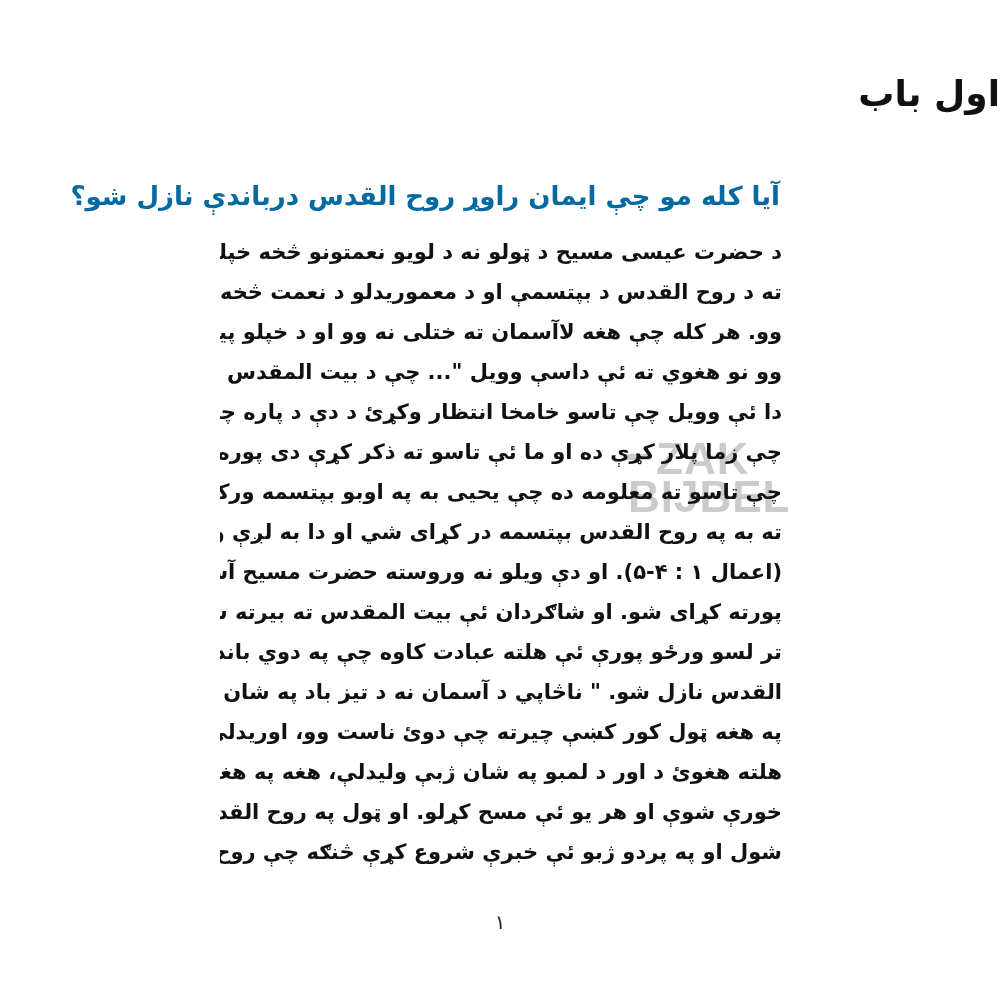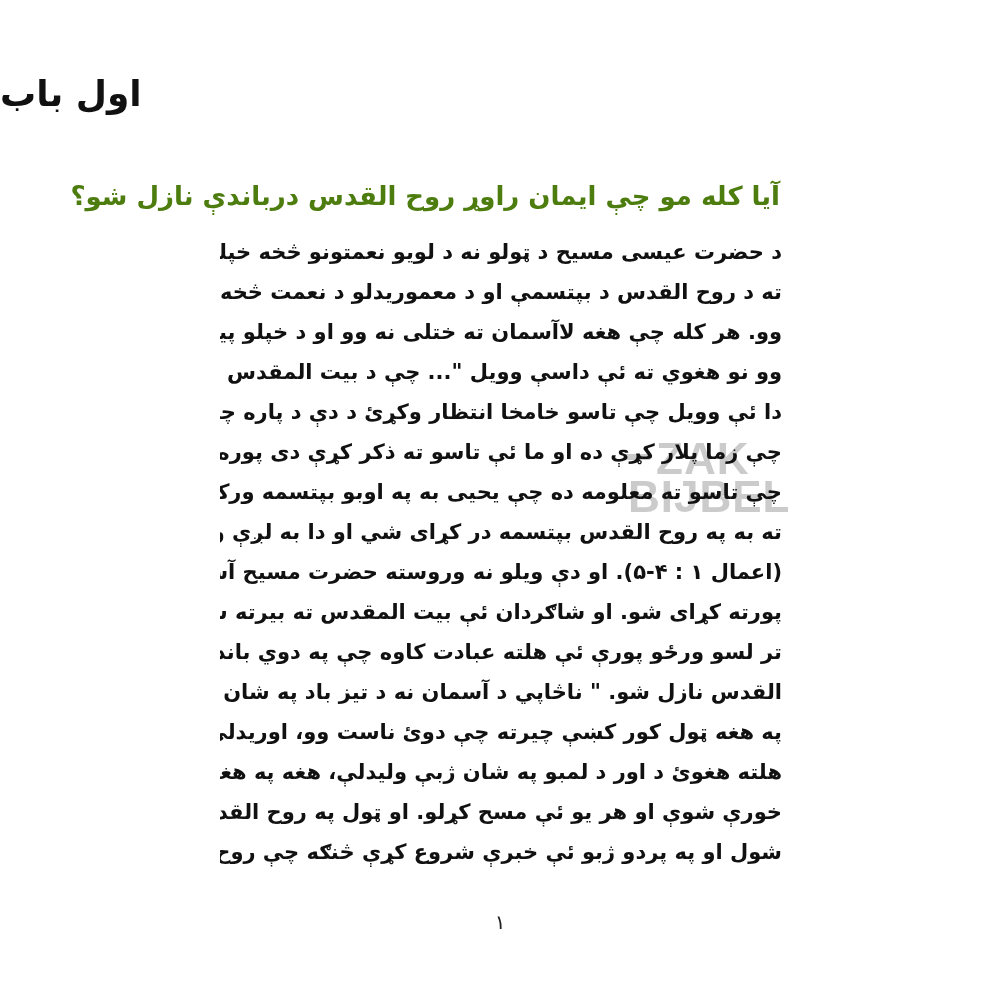--- a/index.html
+++ b/index.html
@@ -18,40 +18,40 @@
     .page {
       position: absolute;
       left: 0; top: 0;
       width: 1000px; height: 1000px;
       background: #ffffff;
     }
     .chapter-title {
       position: absolute;
       left: 0; right: 0;
       top: 42px;
-      text-align: left;
+      text-align: right;
       direction: rtl;
       font-family: "DejaVu Sans", sans-serif;
       font-weight: bold;
       font-size: 36px;
       line-height: 56px;
       color: #111111;
     }
     .section-heading {
       position: absolute;
       left: 220px;
       width: 560px;
       top: 152px;
       direction: rtl;
       font-family: "DejaVu Sans", sans-serif;
       font-weight: bold;
       font-size: 26px;
       line-height: 44px;
       white-space: nowrap;
-      color: #4d7c0f;
+      color: #0369a1;
     }
     .body-text {
       position: absolute;
       left: 220px;
       width: 562px;
       top: 232px;
       direction: rtl;
       text-align: right;
       font-family: "DejaVu Sans", sans-serif;
       font-weight: bold;

